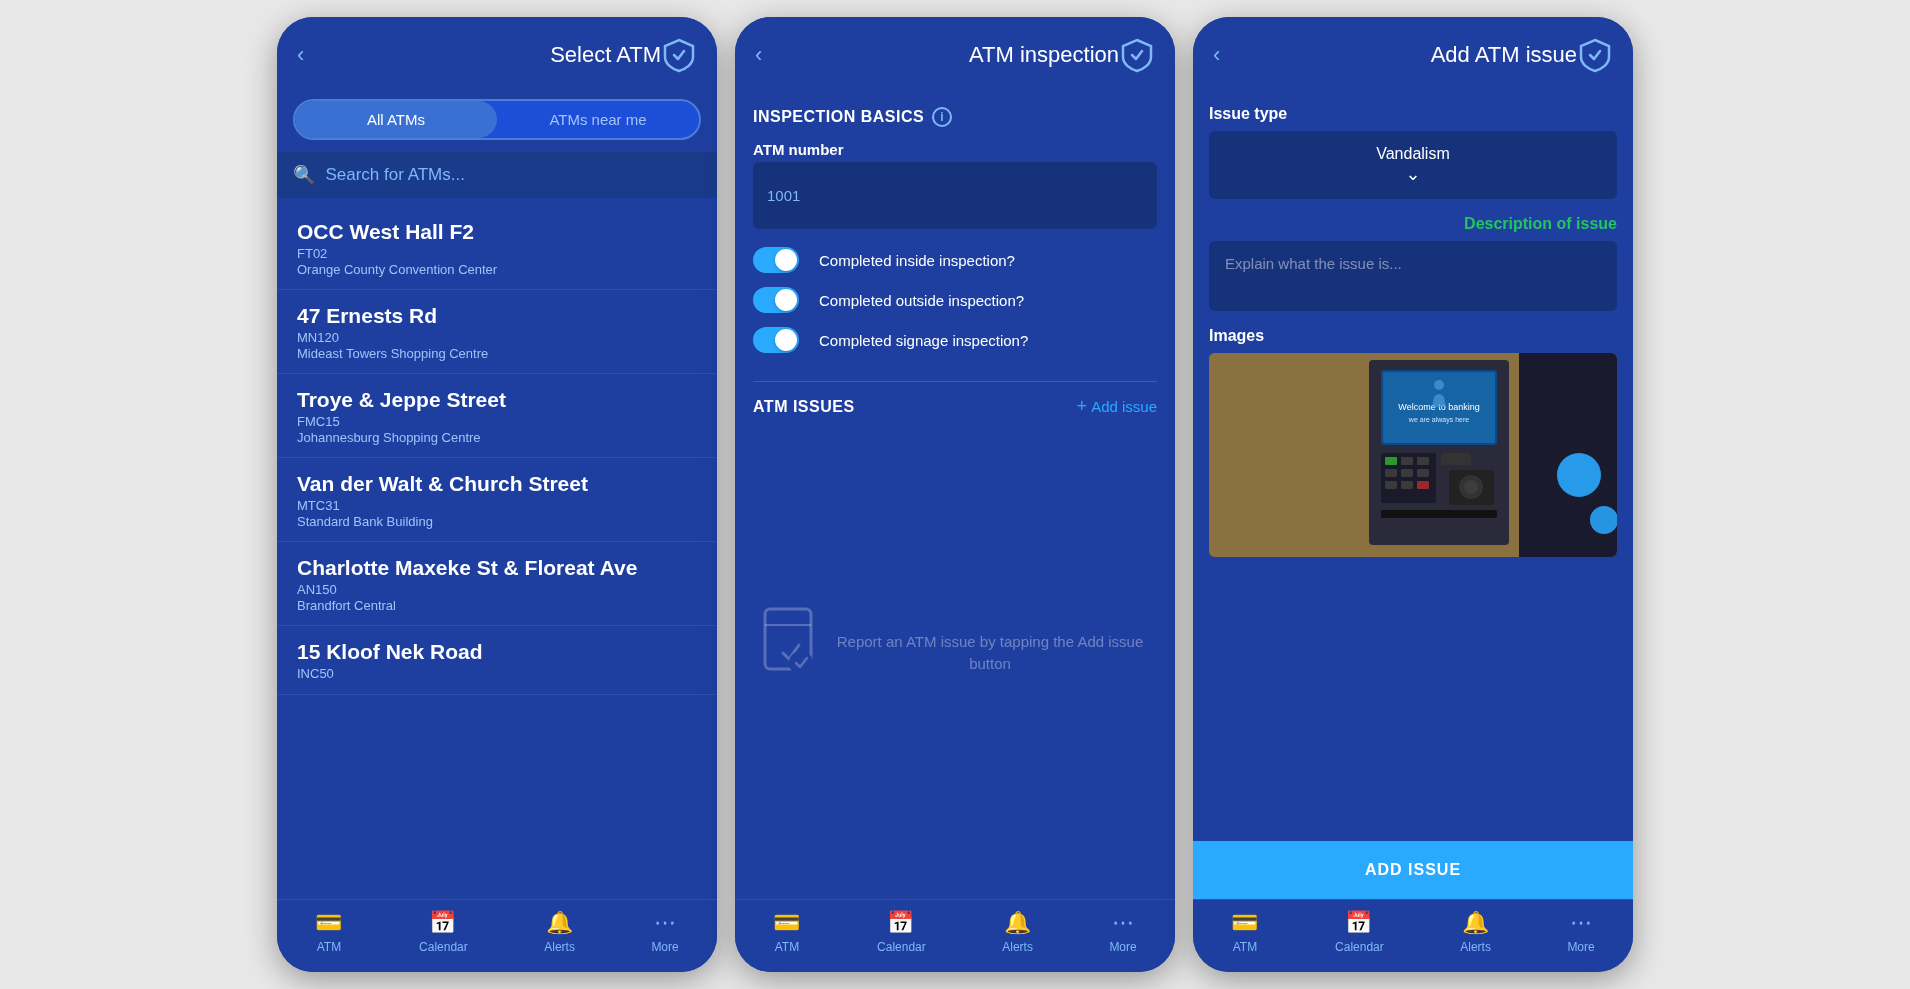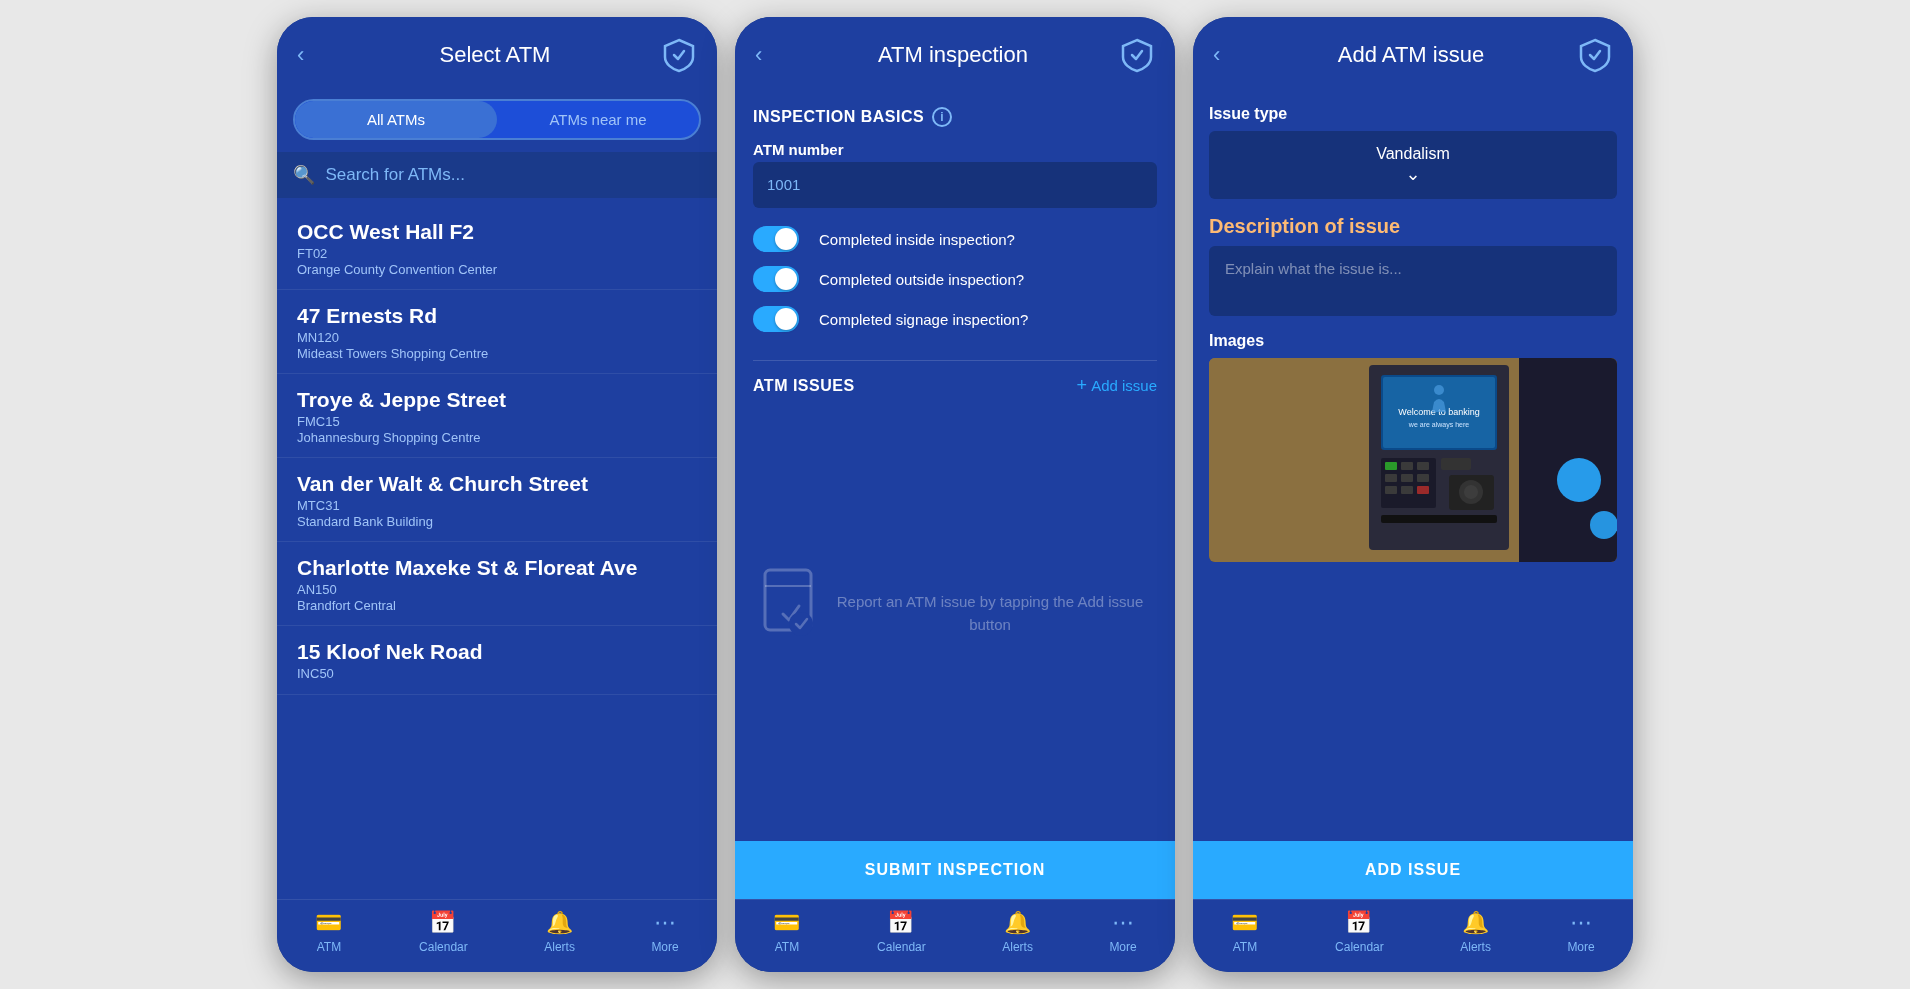--- a/index.html
+++ b/index.html
@@ -32,21 +32,21 @@
       align-items: center;
       justify-content: space-between;
       padding: 18px 20px 14px;
       min-height: 72px;
     }
     .header-title {
       color: #fff;
       font-size: 22px;
       font-weight: 500;
       flex: 1;
-      text-align: center;
+      text-align: right;
     }
     .back-btn {
       color: #7eb8f7;
       font-size: 22px;
       cursor: pointer;
       width: 32px;
     }
 
     
     .screen1-body {
@@ -156,21 +156,21 @@
     }
     .field-label {
       color: #fff;
       font-size: 15px;
       font-weight: 600;
       margin-bottom: 4px;
     }
     .atm-number-input {
       background: #16327a;
       border-radius: 6px;
-      padding: 14px 14px;
+      padding: 25px 14px;
       color: #7eb8f7;
       font-size: 15px;
       margin-bottom: 18px;
       min-height: 46px;
     }
     .toggle-row {
       display: flex;
       align-items: center;
       gap: 20px;
       margin-bottom: 14px;
@@ -275,24 +275,25 @@
       justify-content: space-between;
       cursor: pointer;
       margin-bottom: 16px;
       flex-direction: column;
     }
     .dropdown-chevron {
       color: #fff;
       font-size: 18px;
     }
     .desc-label {
-      color: #fdba74;
-      font-size: 20px;
+      color: #22c55e;
+      font-size: 16px;
       font-weight: 600;
       margin-bottom: 8px;
+      text-align: right;
     }
     .desc-input {
       background: #16327a;
       border-radius: 6px;
       padding: 14px 16px;
       color: rgba(255,255,255,0.45);
       font-size: 15px;
       min-height: 70px;
       margin-bottom: 16px;
     }
@@ -487,21 +488,20 @@
           <circle cx="48" cy="62" r="12" fill="#1e3fa0"></circle>
           <path d="M43 62 L47 66 L54 57" stroke="rgba(255,255,255,0.25)" stroke-width="2.5" stroke-linecap="round" stroke-linejoin="round" fill="none"></path>
         </svg>
       </div>
       <div class="empty-text">
         <span>Report an ATM issue by
 tapping the Add issue button</span>
       </div>
     </div>
 
-    <div class="submit-btn">SUBMIT INSPECTION</div>
   </div>
 
   <div class="bottom-nav">
     <div class="nav-item">
       <span class="nav-icon">💳</span>
       <span class="nav-label">ATM</span>
     </div>
     <div class="nav-item">
       <span class="nav-icon">📅</span>
       <span class="nav-label">Calendar</span>

